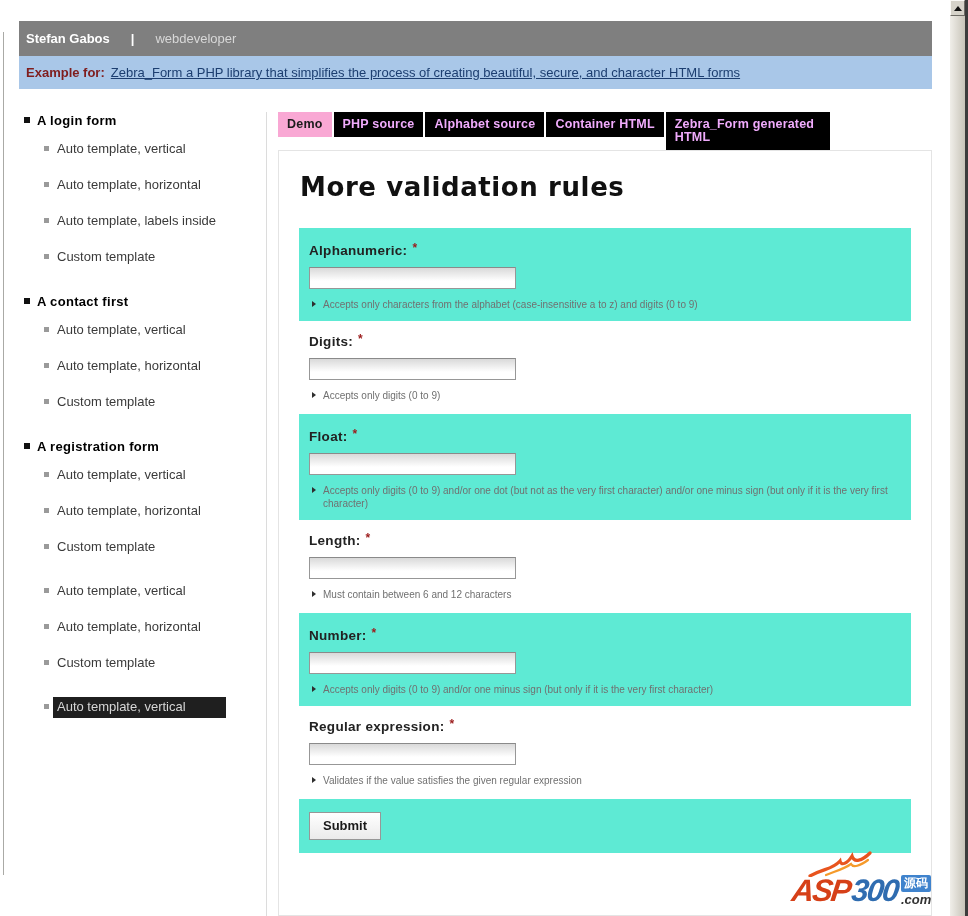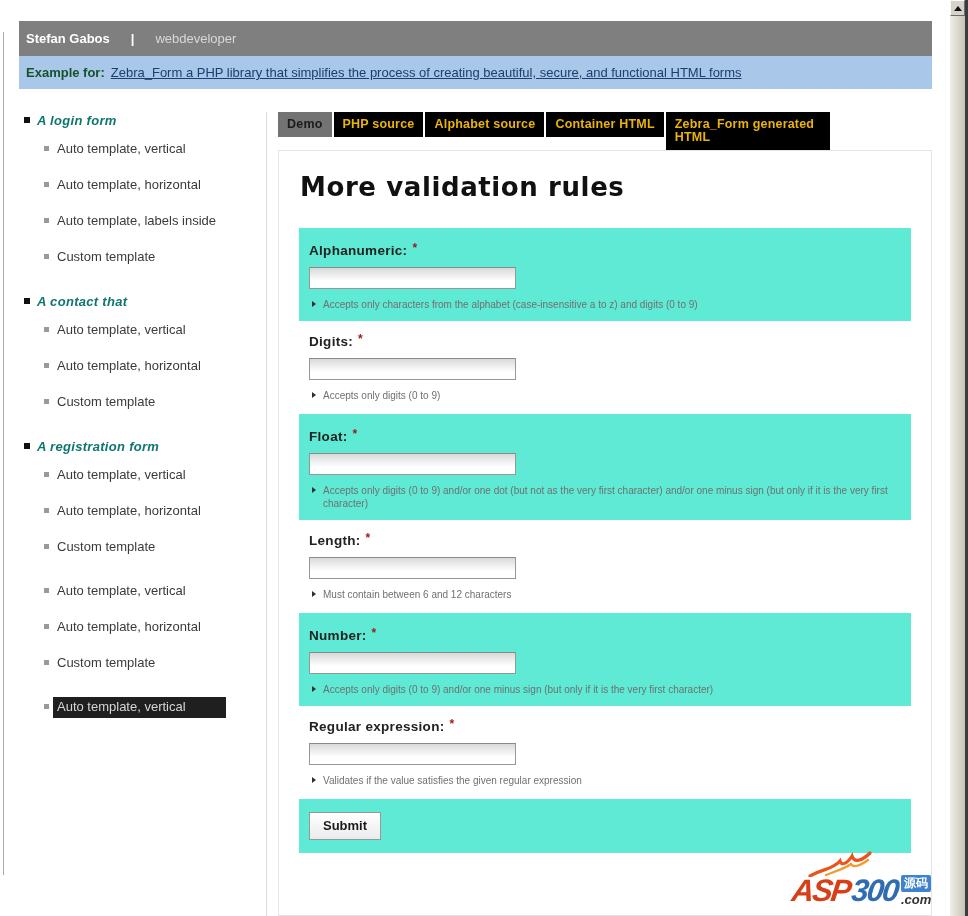--- a/index.html
+++ b/index.html
@@ -23,49 +23,49 @@
   }
   .site-header .name { font-weight:bold; color:#ffffff; }
   .site-header .sep  { color:#ffffff; font-weight:bold; margin:0 5px; }
   .site-header .subtitle { color:#d8d8d8; }
 
   
   .example-bar {
     position:absolute; left:19px; top:56px; width:913px; height:33px;
     background:#a9c7e8; display:flex; align-items:center; padding-left:7px; font-size:13px;
   }
-  .example-bar .example-label { font-weight:bold; color:#14532d; margin-right:6px; }
+  .example-bar .example-label { font-weight:bold; color:#7f1d1d; margin-right:6px; }
   .example-bar a.example-link { color:#1c3e70; text-decoration:underline; cursor:pointer; }
 
   
   .sidebar { position:absolute; left:19px; top:113px; width:242px; font-size:13px; color:#3a3a3a; }
   .side-section { margin-bottom:30px; }
-  .side-header { font-weight:bold; color:#0f766e; padding-left:5px; margin-bottom:14px; letter-spacing:.3px;font-style:italic; }
+  .side-header { font-weight:bold; color:#000000; padding-left:5px; margin-bottom:14px; letter-spacing:.3px; }
   .side-item { padding-left:25px; margin-bottom:22px; cursor:pointer; line-height:14px; }
   .side-item:last-child { margin-bottom:0; }
   .sq { display:inline-block; vertical-align:2px; }
   .sq.black { width:6px; height:6px; background:#111; margin-right:7px; }
   .sq.gray  { width:5px; height:5px; background:#9a9a9a; margin-right:8px; }
   .side-link { color:#3a3a3a; }
   .side-item.active .side-link {
     background:#1f1f1f; color:#d6d6d6;
     padding:3px 40px 4px 4px; margin:-3px 0 -4px -4px;
     display:inline-block;
   }
 
   .divider { position:absolute; left:266px; top:112px; width:1px; height:804px; background:#dcdcdc; }
 
   
   .main { position:absolute; left:278px; top:112px; width:654px; }
   .tabs { display:flex; align-items:flex-start; height:38px; }
   .tab {
-    background:#000; color:#eab308; font-weight:bold; font-size:12.5px;
+    background:#000; color:#f0abfc; font-weight:bold; font-size:12.5px;
     line-height:13px; padding:6px 9px 6px; margin-right:2px; cursor:pointer; letter-spacing:.2px;
   }
-  .tab.active { background:#737373; color:#1b1b1b; }
+  .tab.active { background:#f9a8d4; color:#1b1b1b; }
   .tab.wide { width:164px; }
 
   .panel {
     width:654px; min-height:766px; background:#fff;
     border:1px solid #e4e4e4; padding:22px 20px 0;
   }
   .page-title {
     margin:0 0 27px 1px; font-size:26px; line-height:28px;
     font-weight:bold; color:#111; letter-spacing:.6px;
     font-family:"DejaVu Sans","Liberation Sans",sans-serif;
@@ -128,33 +128,33 @@
 <div class="left-edge"></div>
 
 <div class="site-header">
   <span class="name">Stefan Gabos</span>
   <span class="sep">|</span>
   <span class="subtitle">webdeveloper</span>
 </div>
 
 <div class="example-bar">
   <span class="example-label">Example for:</span>
-  <a class="example-link">Zebra_Form a PHP library that simplifies the process of creating beautiful, secure, and functional HTML forms</a>
+  <a class="example-link">Zebra_Form a PHP library that simplifies the process of creating beautiful, secure, and character HTML forms</a>
 </div>
 
 <nav class="sidebar">
   <div class="side-section">
     <div class="side-header"><span class="sq black"></span><span>A login form</span></div>
     <div class="side-item"><span class="sq gray"></span><span class="side-link">Auto template, vertical</span></div>
     <div class="side-item"><span class="sq gray"></span><span class="side-link">Auto template, horizontal</span></div>
     <div class="side-item"><span class="sq gray"></span><span class="side-link">Auto template, labels inside</span></div>
     <div class="side-item"><span class="sq gray"></span><span class="side-link">Custom template</span></div>
   </div>
   <div class="side-section">
-    <div class="side-header"><span class="sq black"></span><span>A contact that</span></div>
+    <div class="side-header"><span class="sq black"></span><span>A contact first</span></div>
     <div class="side-item"><span class="sq gray"></span><span class="side-link">Auto template, vertical</span></div>
     <div class="side-item"><span class="sq gray"></span><span class="side-link">Auto template, horizontal</span></div>
     <div class="side-item"><span class="sq gray"></span><span class="side-link">Custom template</span></div>
   </div>
   <div class="side-section">
     <div class="side-header"><span class="sq black"></span><span>A registration form</span></div>
     <div class="side-item"><span class="sq gray"></span><span class="side-link">Auto template, vertical</span></div>
     <div class="side-item"><span class="sq gray"></span><span class="side-link">Auto template, horizontal</span></div>
     <div class="side-item"><span class="sq gray"></span><span class="side-link">Custom template</span></div>
   </div>

